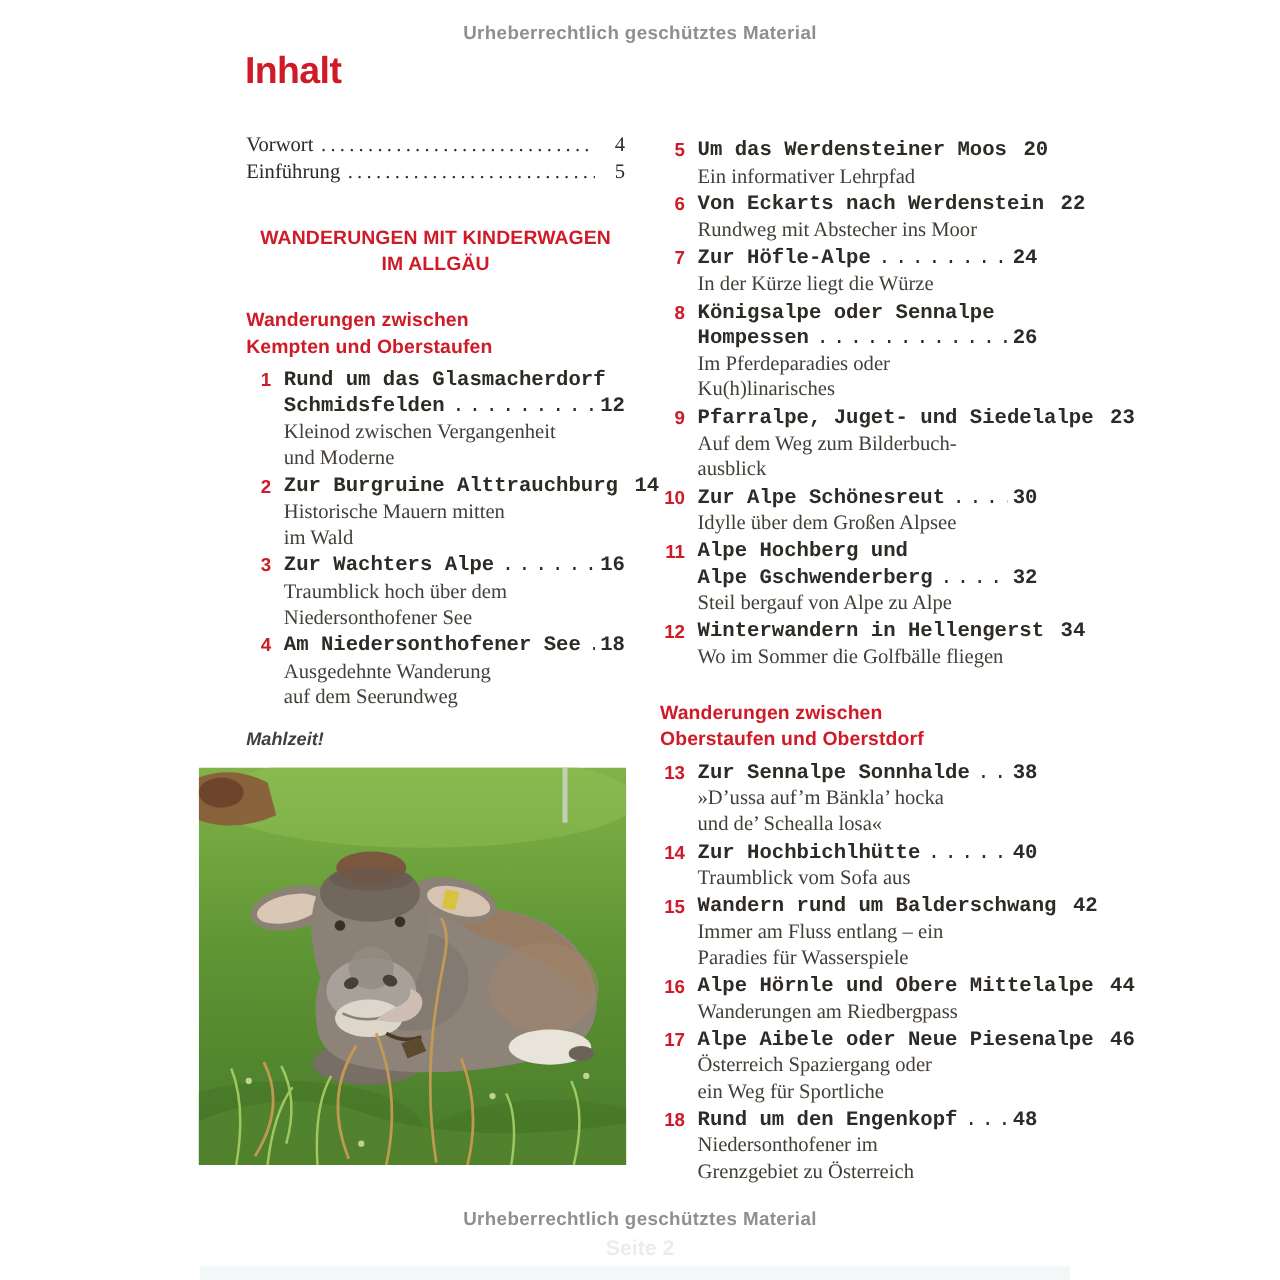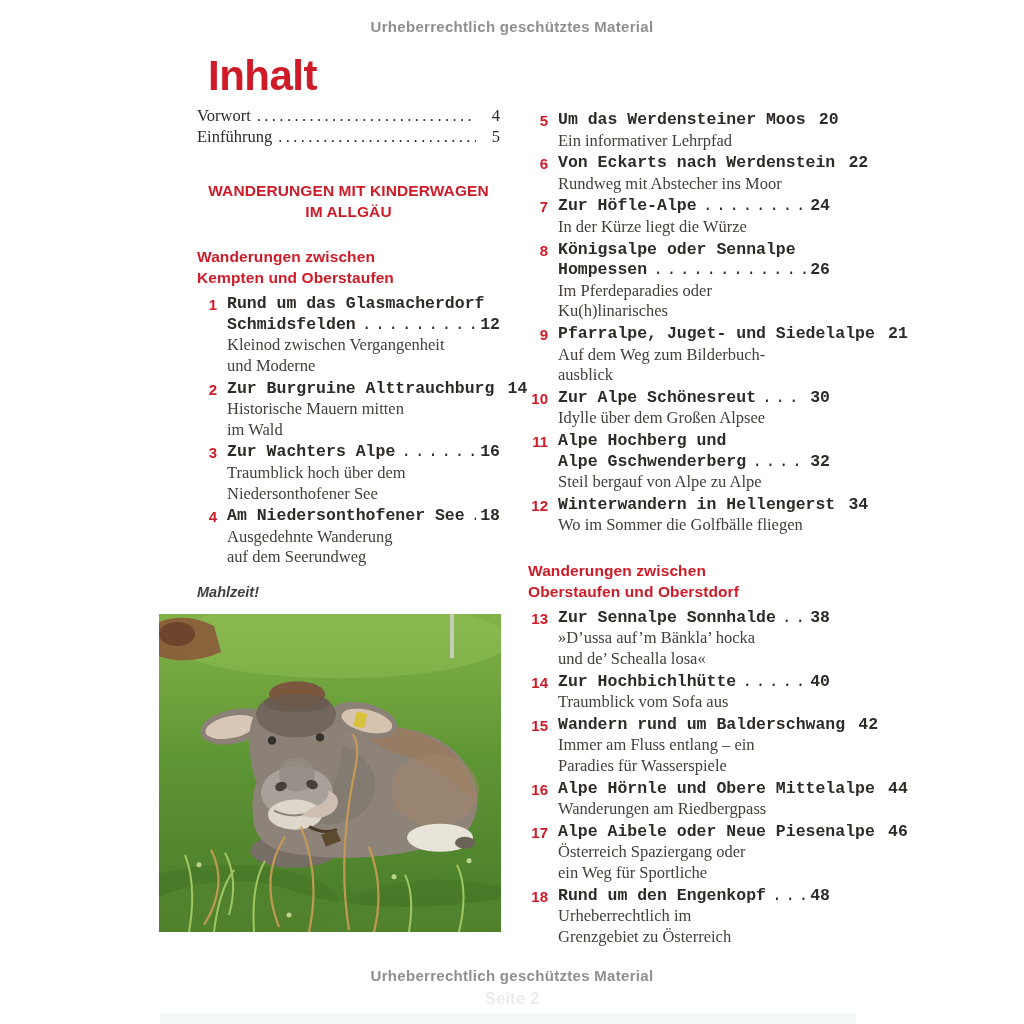--- a/index.html
+++ b/index.html
@@ -13,22 +13,22 @@
     letter-spacing:.3px;color:var(--notice_gray,#8f8f8f);
   }
   #top-notice{top:18px;}
   #bottom-notice{top:967px;}
   #watermark{
     position:absolute;left:0;top:989px;width:1024px;text-align:center;
     font-family:"Liberation Sans",sans-serif;font-weight:bold;font-size:17px;
     color:var(--watermark_gray,#eaedea);
   }
   #page-title{
-    position:absolute;left:196px;top:40px;margin:12px;
-    font-family:"Liberation Sans",sans-serif;font-weight:bold;font-size:42px;
+    position:absolute;left:196px;top:40px;margin:0;
+    font-family:"Liberation Sans",sans-serif;font-weight:bold;font-size:30px;
     letter-spacing:-.5px;color:var(--accent_red,#cf1b28);
   }
   #left-col{position:absolute;left:197px;top:106px;width:303px;font-size:16.5px;line-height:20.6px;}
   #right-col{position:absolute;left:528px;top:106px;width:302px;font-size:16.5px;line-height:20.6px;}
 
   .fm-row{display:flex;align-items:flex-start;}
   .leader{
     flex:1 1 auto;overflow:hidden;white-space:nowrap;min-width:0;
     letter-spacing:3.4px;padding:0 3px 0 6px;font-weight:normal;color:var(--body_text,#2e2a26);
   }
@@ -201,21 +201,21 @@
           <div class="sline">Im Pferdeparadies oder</div>
           <div class="sline">Ku(h)linarisches</div>
         </div>
       </div>
       <div class="entry">
         <span class="num">9</span>
         <div class="etext">
           <div class="tline">
             <span class="t">Pfarralpe, Juget- und Siedelalpe</span>
             <span class="leader">......................................................................</span>
-            <span class="pg">21</span>
+            <span class="pg">23</span>
           </div>
           <div class="sline">Auf dem Weg zum Bilderbuch-</div>
           <div class="sline">ausblick</div>
         </div>
       </div>
       <div class="entry">
         <span class="num">10</span>
         <div class="etext">
           <div class="tline">
             <span class="t">Zur Alpe Schönesreut</span>
@@ -313,21 +313,21 @@
         </div>
       </div>
       <div class="entry">
         <span class="num">18</span>
         <div class="etext">
           <div class="tline">
             <span class="t">Rund um den Engenkopf</span>
             <span class="leader">......................................................................</span>
             <span class="pg">48</span>
           </div>
-          <div class="sline">Urheberrechtlich im</div>
+          <div class="sline">Niedersonthofener im</div>
           <div class="sline">Grenzgebiet zu Österreich</div>
         </div>
       </div>
     </div>
 
   <div id="photo">
     <svg viewBox="0 0 342 317" preserveAspectRatio="none">
       <defs>
         <linearGradient id="g1" x1="0" y1="0" x2="0" y2="1">
           <stop offset="0" stop-color="#82b249"></stop>

